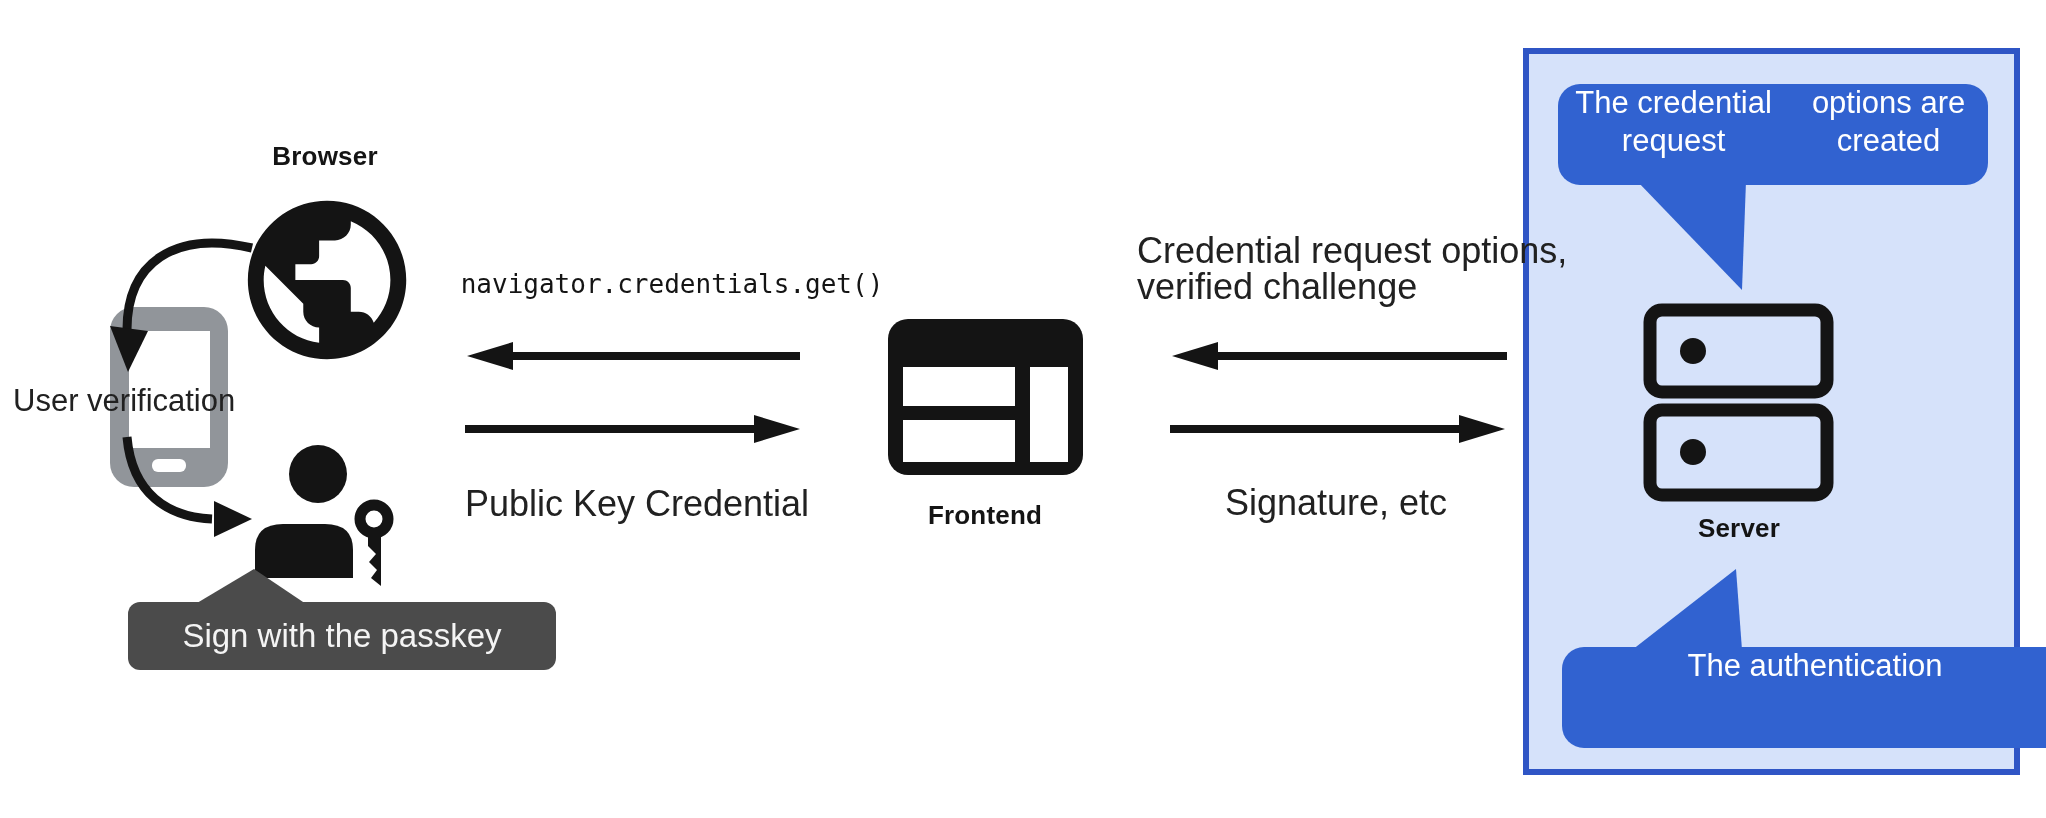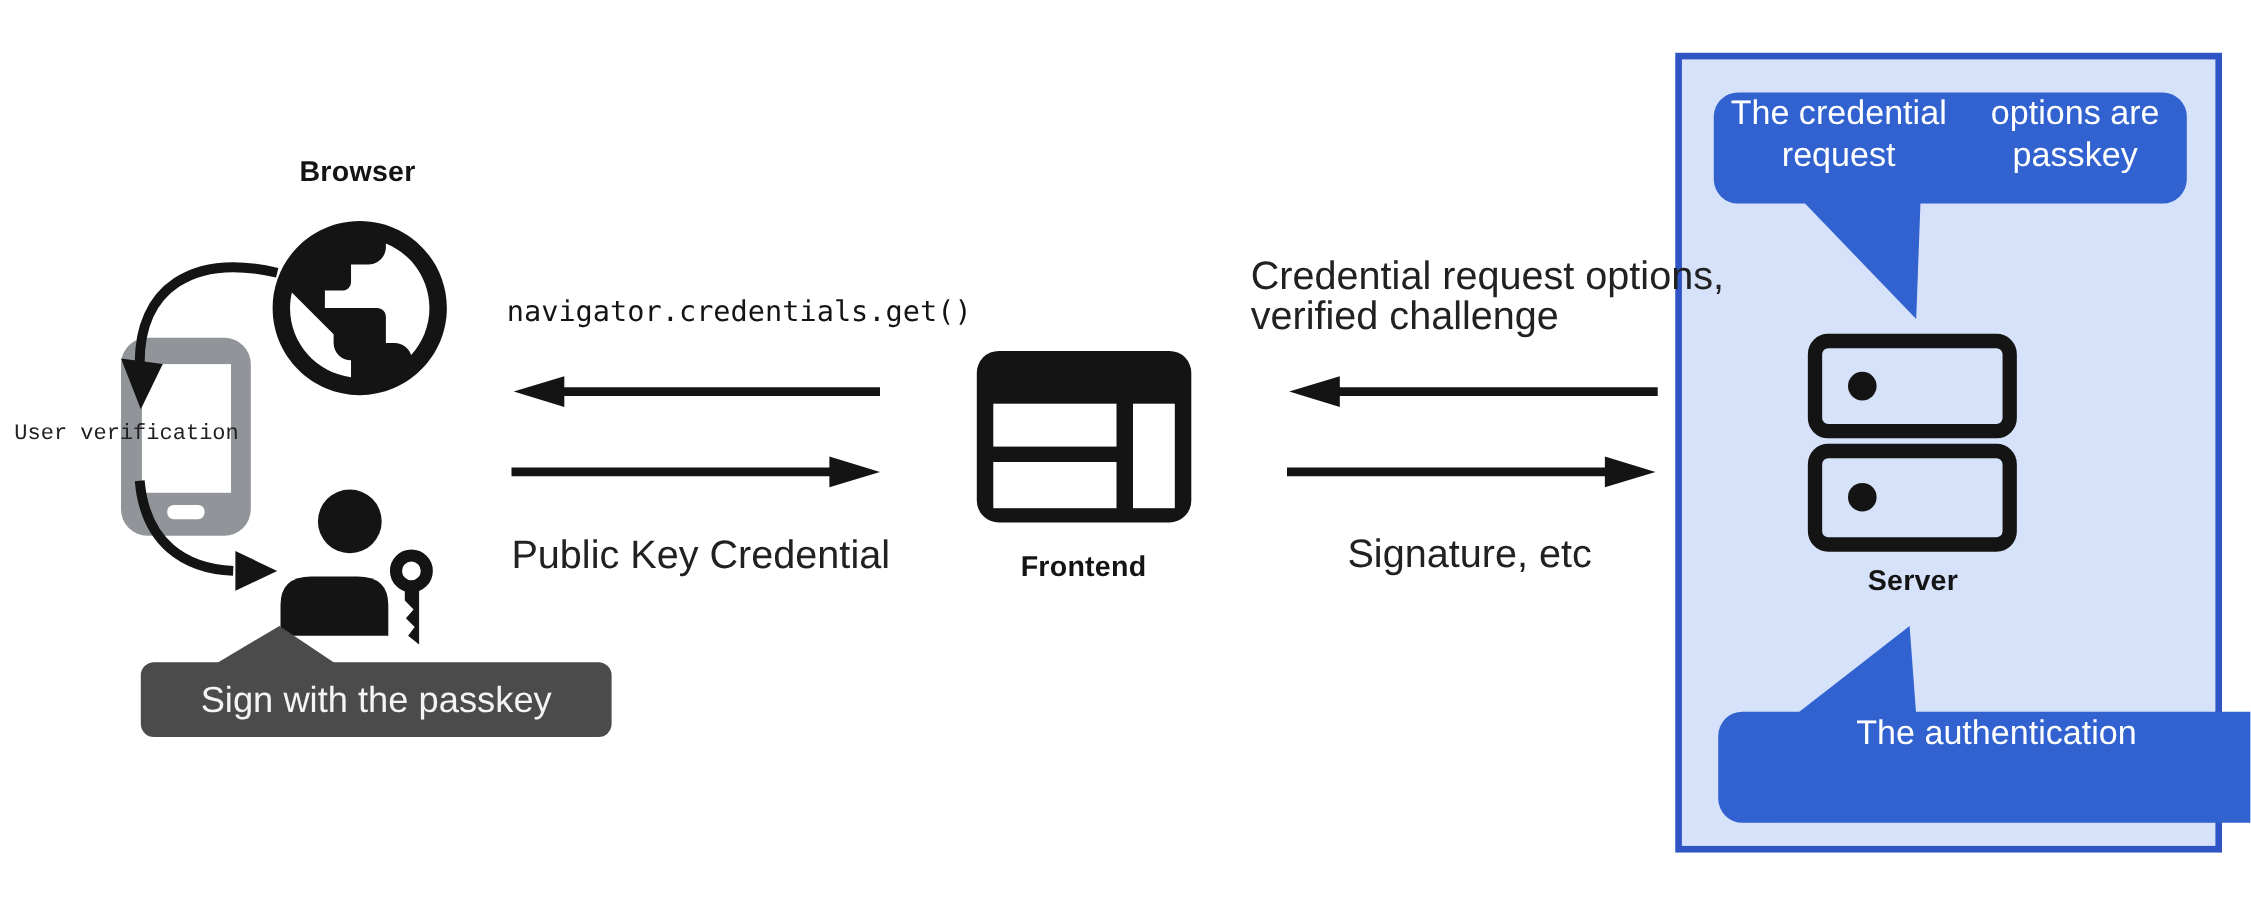--- a/index.html
+++ b/index.html
@@ -119,40 +119,40 @@
     <g>
       <rect class="ink-stroke" stroke-width="13" x="1650" y="310" width="177" height="82" rx="12"></rect>
       <circle class="ink-fill" cx="1693" cy="351" r="13"></circle>
       <rect class="ink-stroke" stroke-width="13" x="1650" y="410" width="177" height="85" rx="12"></rect>
       <circle class="ink-fill" cx="1693" cy="452" r="13"></circle>
     </g>
   </svg>
 
   <div class="abs center icon-label" style="left:325px;top:156px;">Browser</div>
 
-  <div class="abs plain-label" style="left:13px;top:383px;font-size:20px;font-family:Liberation Mono, monospace;">User verification</div>
+  <div class="abs plain-label" style="left:13px;top:383px;font-size:31px;">User verification</div>
 
   <div class="abs center code-label" style="left:672px;top:284px;">navigator.credentials.get()</div>
 
   <div class="abs center plain-label" style="left:637px;top:504px;">Public Key Credential</div>
 
   <div class="abs center icon-label" style="left:985px;top:515px;">Frontend</div>
 
   <div class="abs plain-label two-line" style="left:1137px;top:233px;">
     <span style="display:block">Credential request options,</span>
     <span style="display:block">verified challenge</span>
   </div>
 
   <div class="abs center plain-label" style="left:1336px;top:503px;">Signature, etc</div>
 
   <div class="abs center icon-label" style="left:1739px;top:528px;">Server</div>
 
   <div class="abs bubble bubble-top">
     <span>The credential request</span>
-    <span>options are passkey</span>
+    <span>options are created</span>
   </div>
 
   <div class="abs bubble bubble-bottom">
     <span>The authentication</span>
   </div>
 
   <div class="abs tooltip">
     <span>Sign with the passkey</span>
   </div>
 

